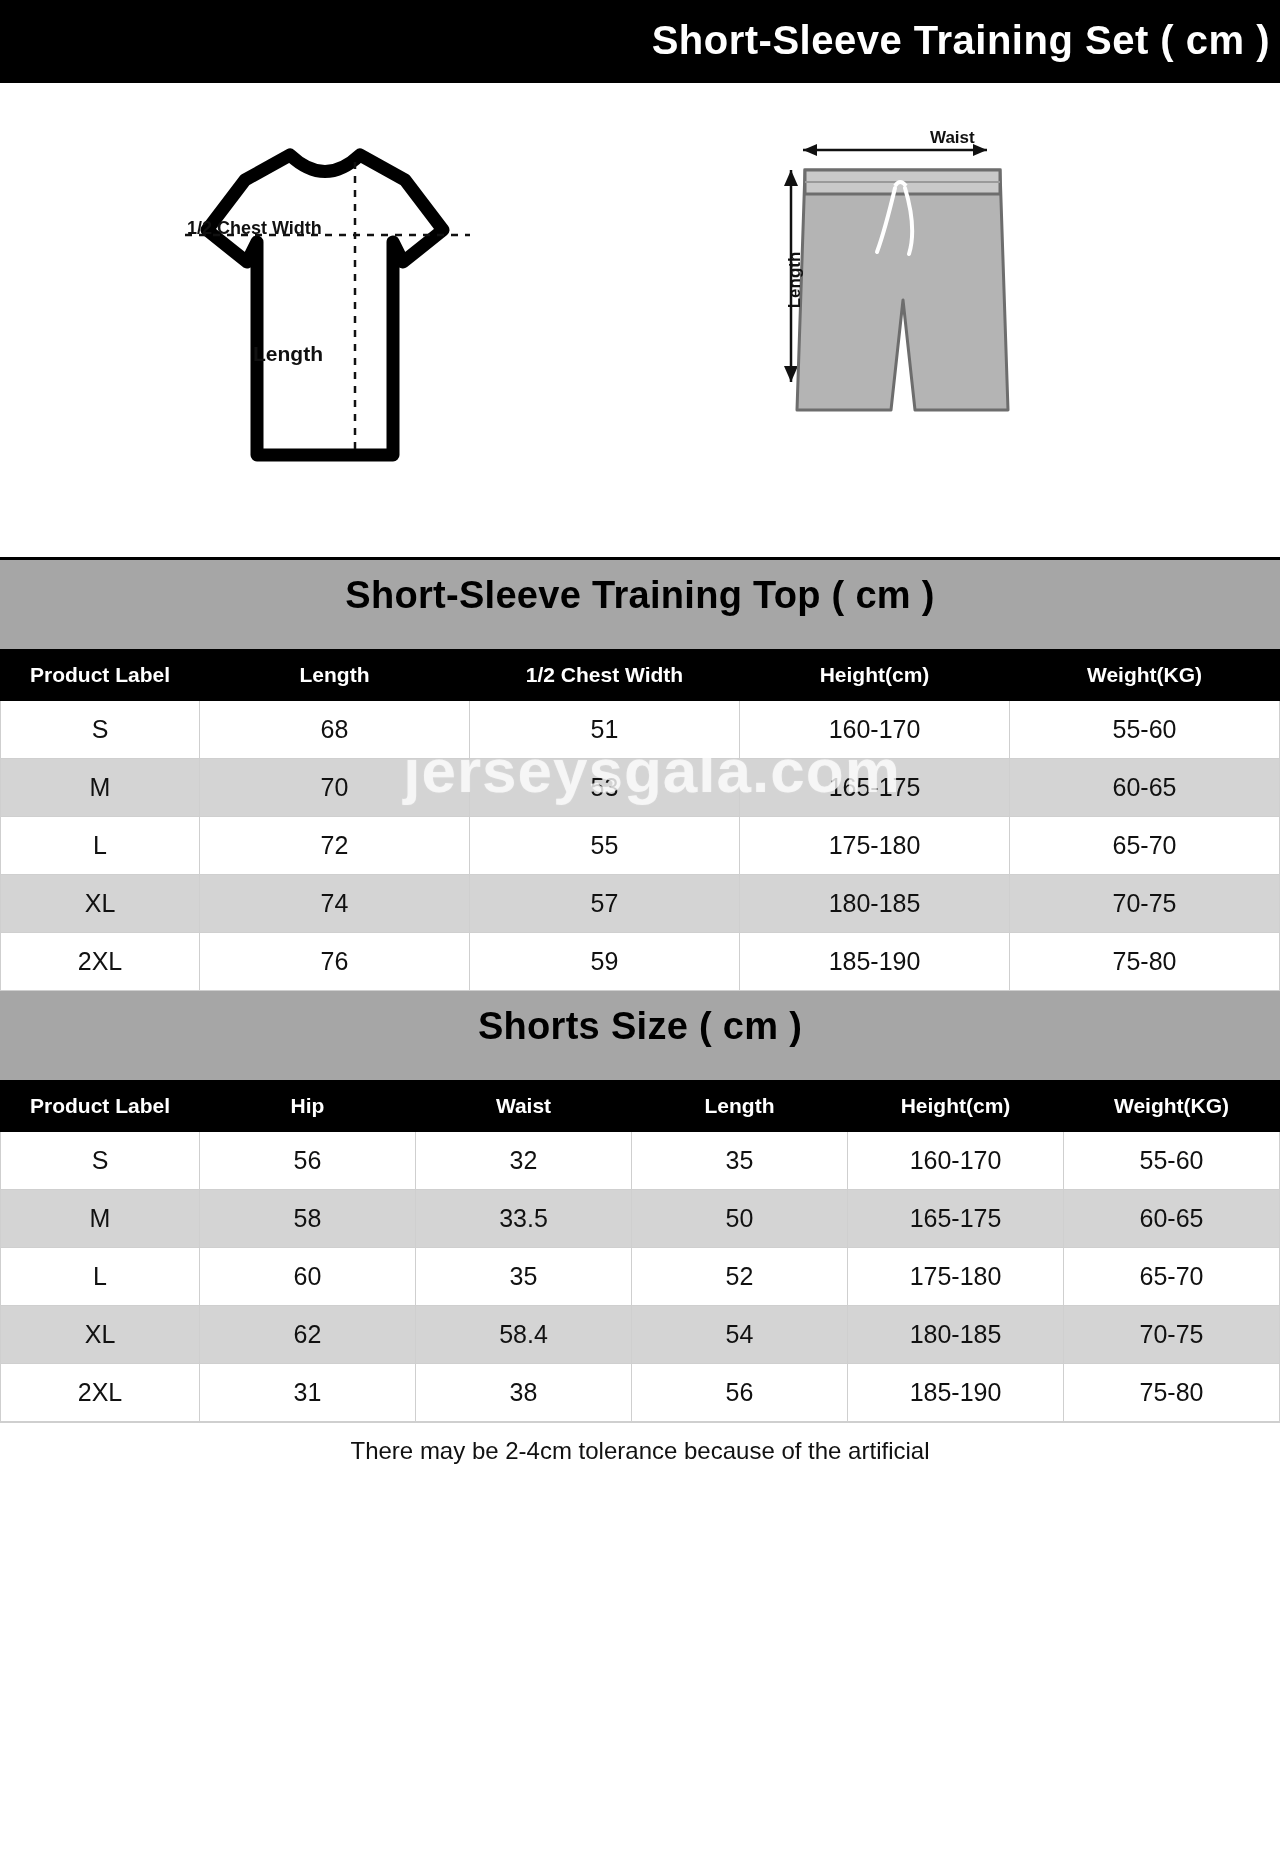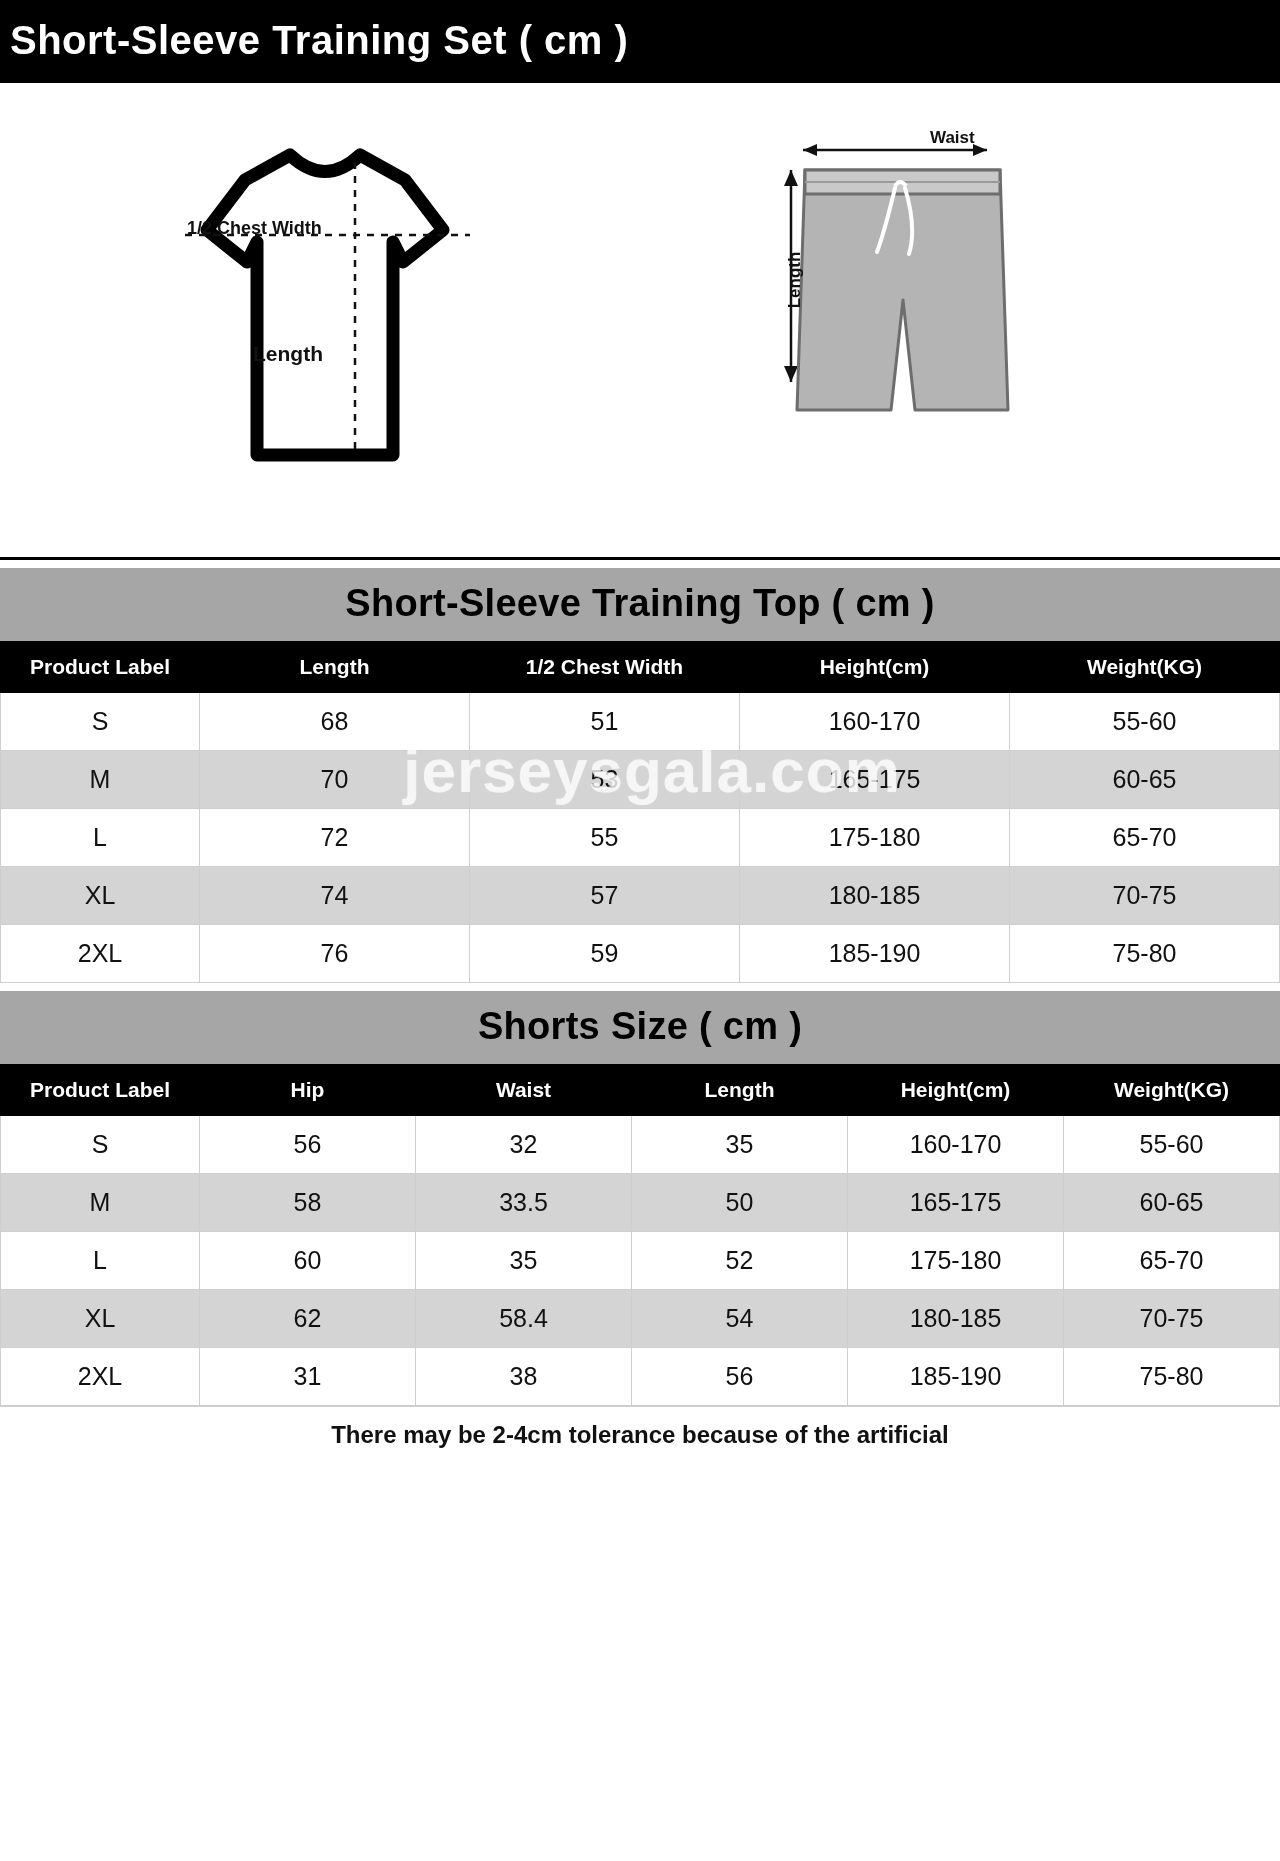--- a/index.html
+++ b/index.html
@@ -16,21 +16,21 @@
     width: 1280px;
     min-height: 1861px;
     position: relative;
     box-sizing: border-box;
     background: #ffffff;
   }
   
   .header-bar {
     background: #000000;
     color: #ffffff;
-    text-align: left;
+    text-align: right;
     padding: 18px 10px 20px 10px;
     font-size: 40px;
     font-weight: bold;
     letter-spacing: 0.5px;
   }
   
   .diagram-section {
     position: relative;
     height: 474px;
     border-bottom: 3px solid #000;
@@ -60,23 +60,22 @@
     transform: rotate(-90deg);
     transform-origin: center;
   }
   
   .section-title {
     background: #a6a6a6;
     text-align: center;
     font-size: 38px;
     font-weight: bold;
     color: #000;
-    padding: 14px 0 16px 0;
+    padding: 14px 0 32px 0;
     letter-spacing: 0.3px;
-    margin-top: 8px;
   }
   
   table {
     border-collapse: collapse;
     width: 100%;
     table-layout: fixed;
   }
   th {
     background: #000000;
     color: #ffffff;
@@ -95,21 +94,21 @@
     color: #111;
   }
   tr.alt td {
     background: #d4d4d4;
   }
   .col-label { width: 190px; }
   .footer-note {
     border-top: 1px solid #cfcfcf;
     text-align: center;
     font-size: 24px;
-    font-weight: bold;
+    font-weight: normal;
     padding: 14px 0 16px 0;
     background: #ffffff;
     color: #111;
   }
   
   .watermark {
     position: absolute;
     top: 735px;
     left: 12px;
     width: 100%;

